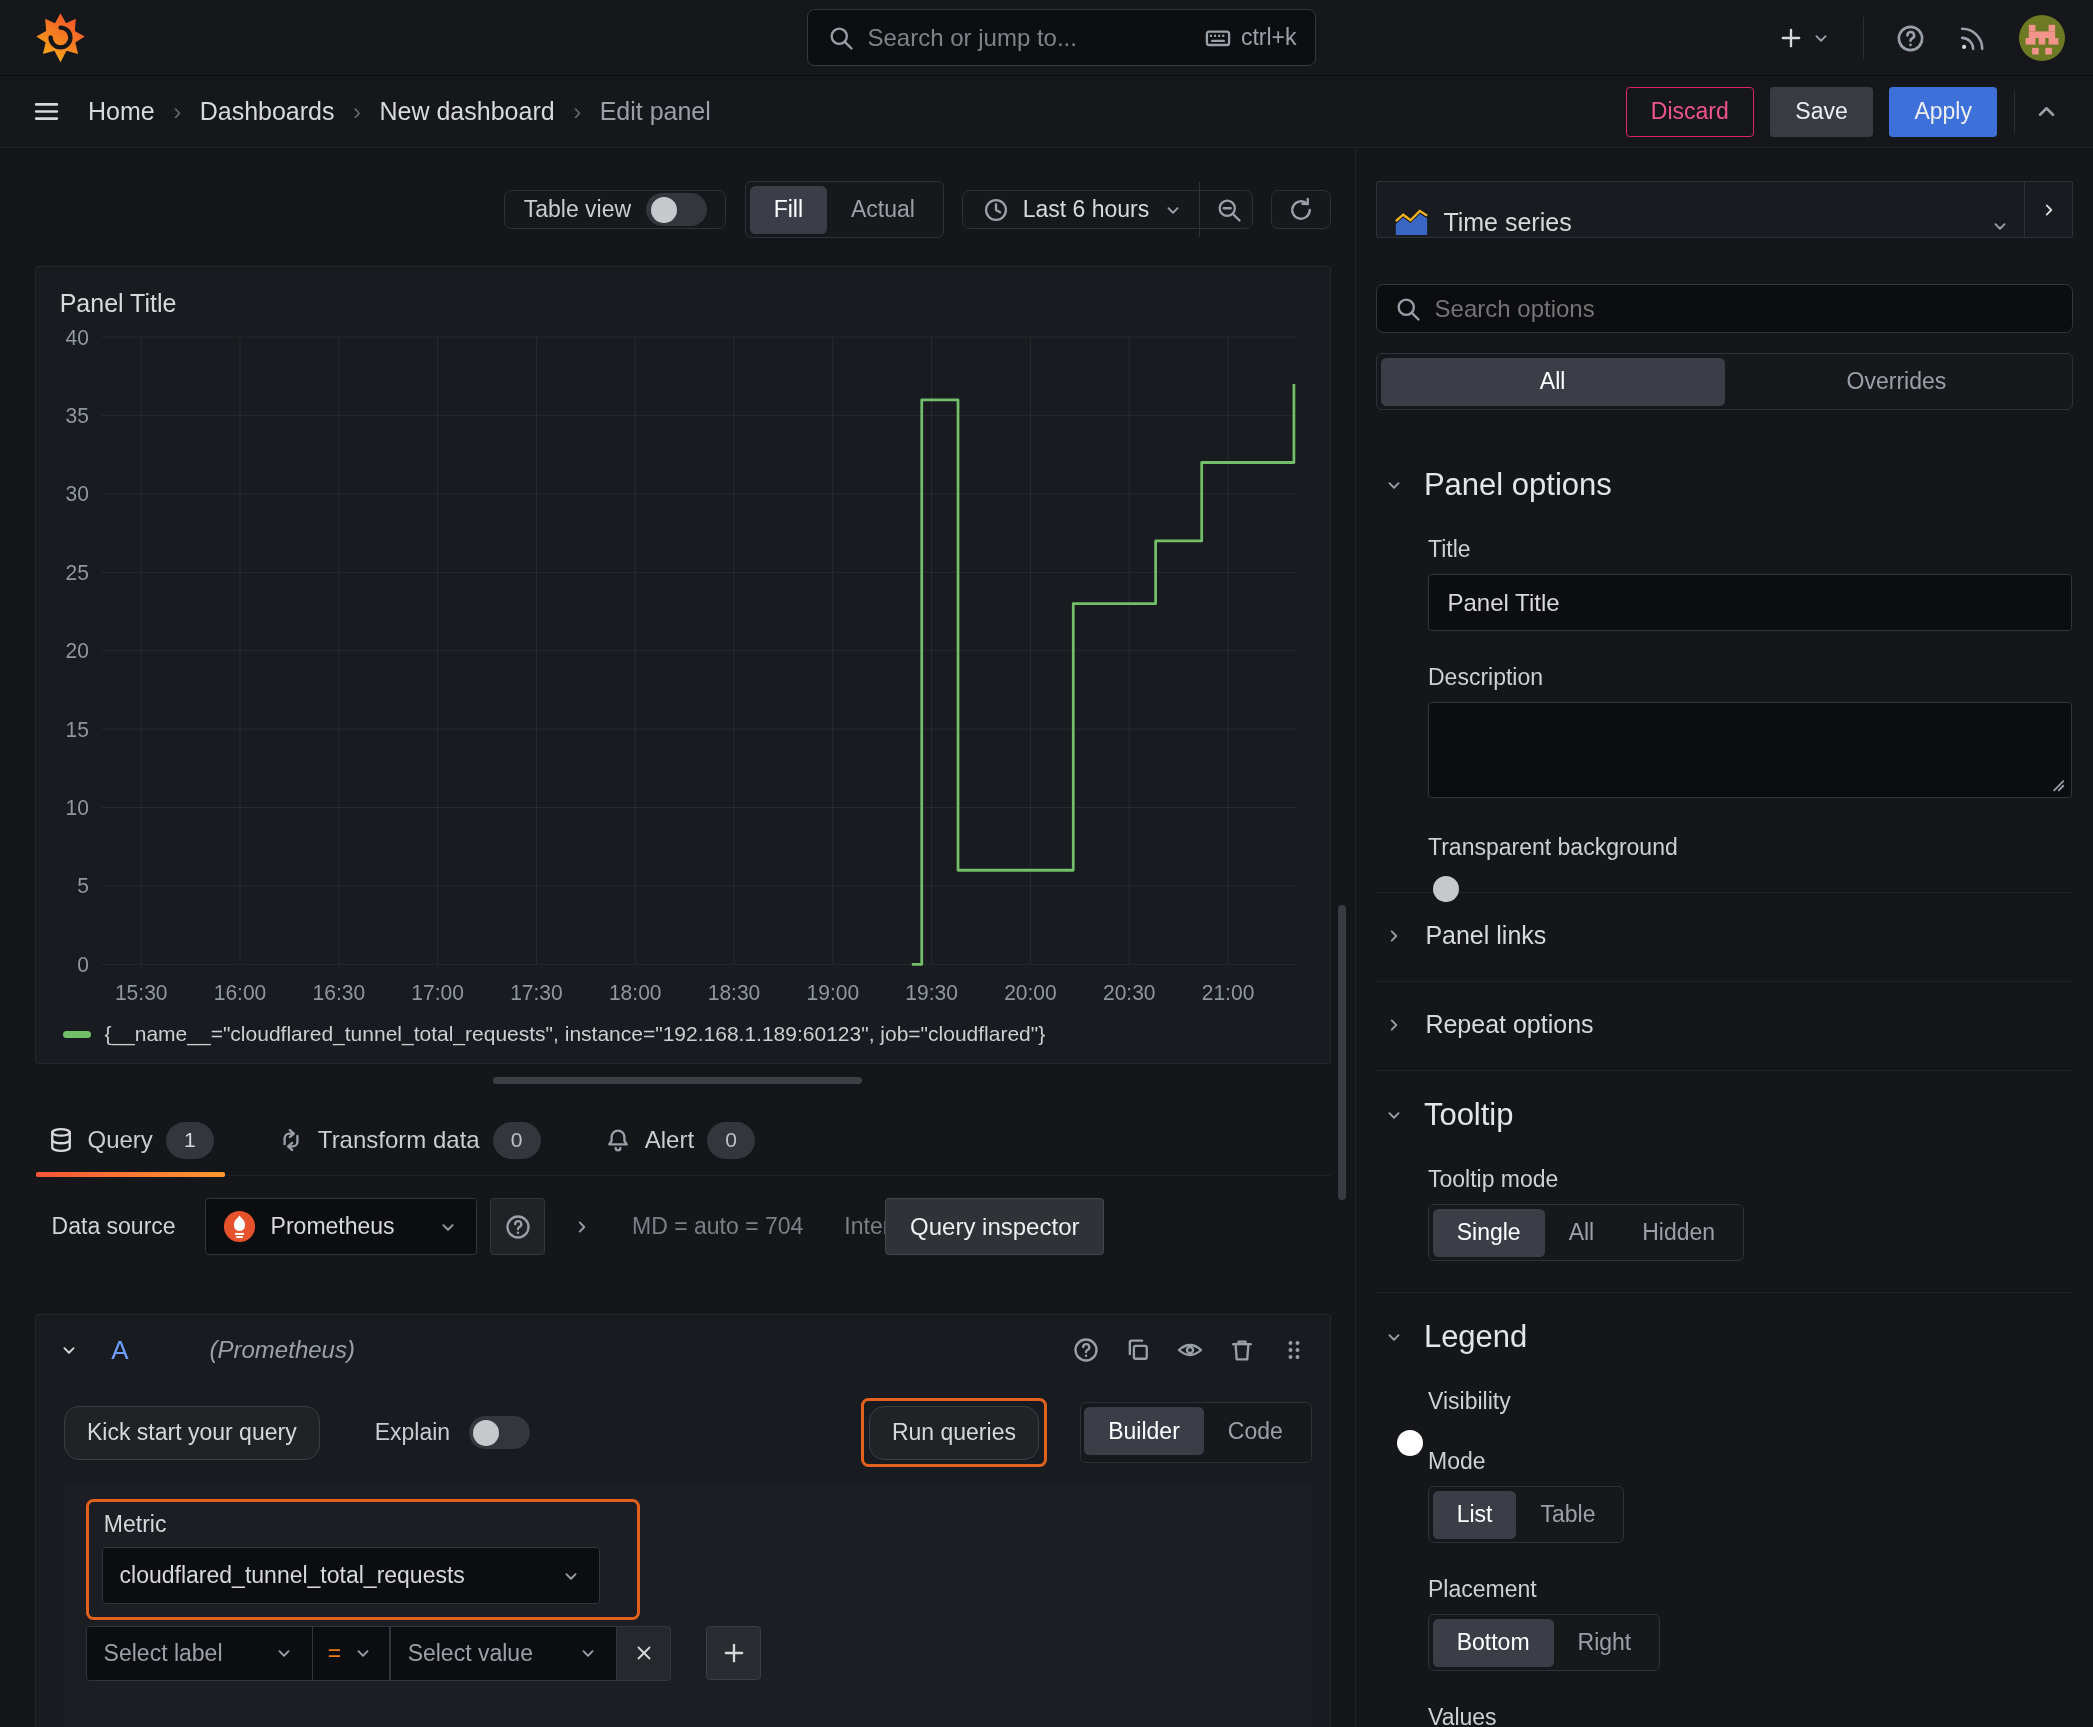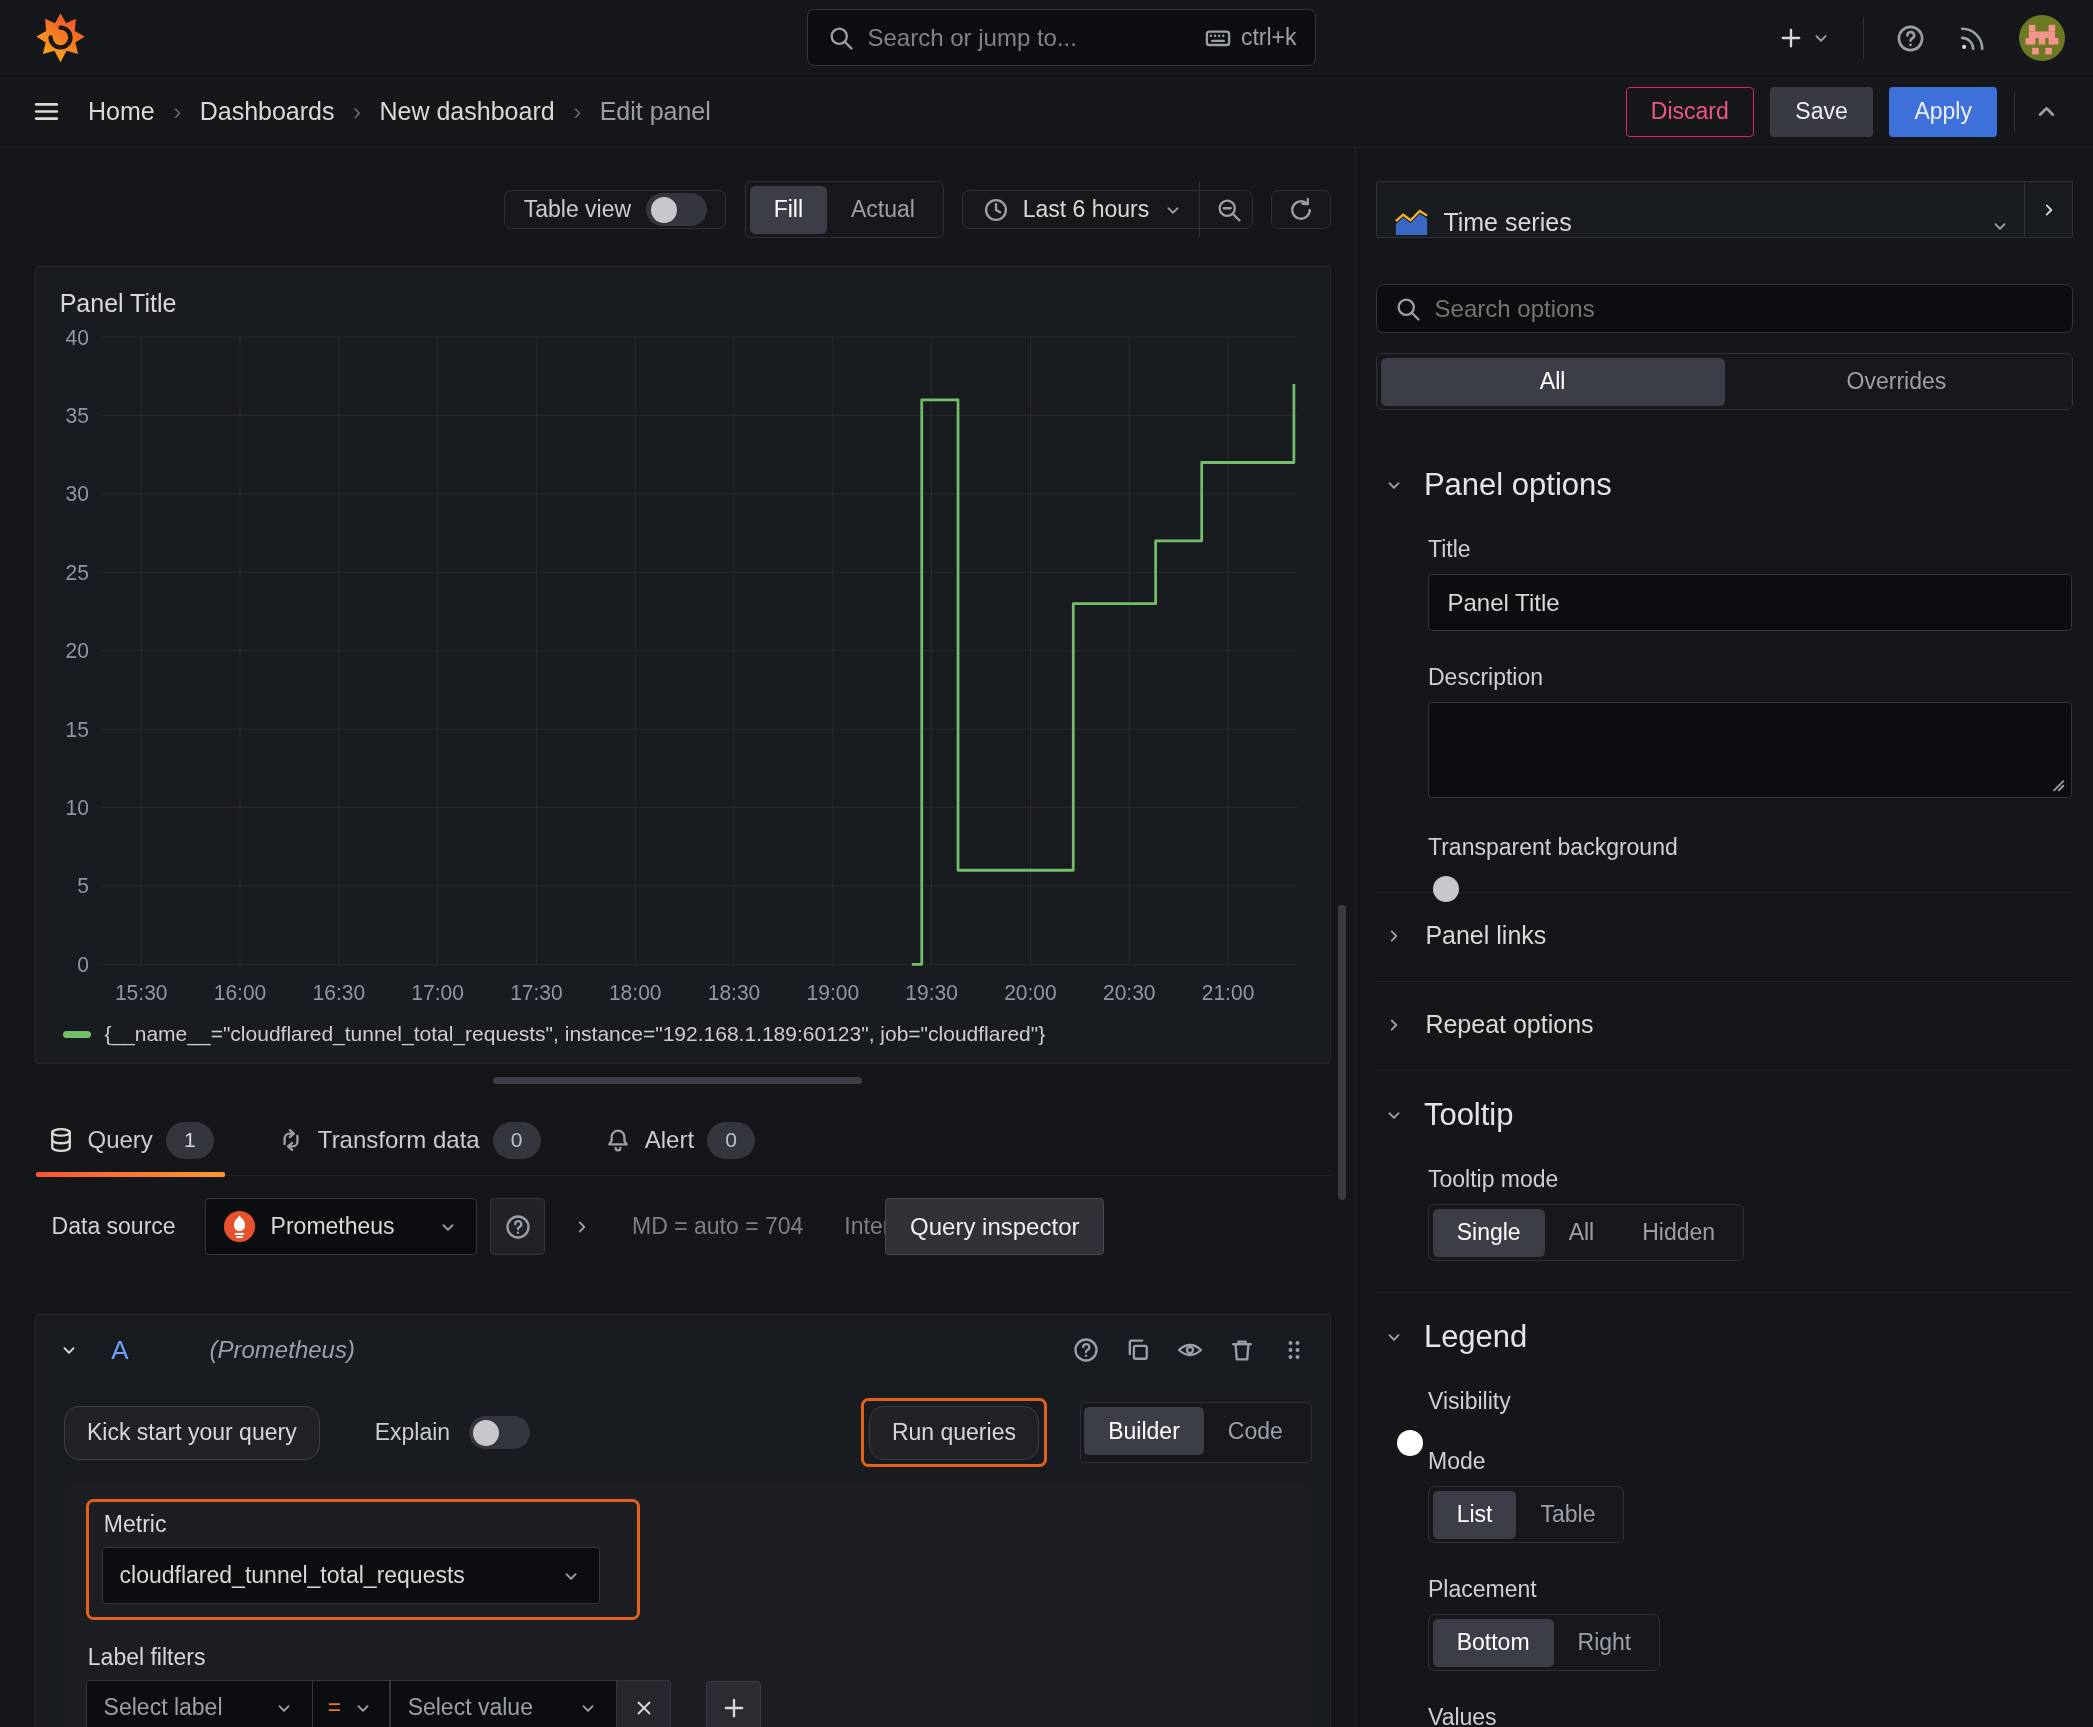--- a/index.html
+++ b/index.html
@@ -536,21 +536,20 @@
         <div class="builder-box">
           <span class="annot annot-metric">
             <div class="fld-label">Metric</div>
             <div class="selbox" style="width:498px; justify-content:space-between">
               <span>cloudflared_tunnel_total_requests</span>
               <svg class="ic sm" viewBox="0 0 24 24" width="22" height="22">
                   <use href="#i-chev-d"></use>
                 </svg>
             </div>
           </span>
-          <div class="fld-label" style="margin-top:24px">Label filters</div>
           <div class="lf-row">
             <div class="selbox" style="width:227px; height:55px; justify-content:space-between; border-radius:3.7px 0 0 3.7px">
               <span style="color:#9aa0a8">Select label</span>
               <svg class="ic sm" viewBox="0 0 24 24" width="22" height="22">
                   <use href="#i-chev-d"></use>
                 </svg>
             </div>
             <div class="op-box">
               <span>=</span>
               <svg class="ic sm" viewBox="0 0 24 24" width="22" height="22">

